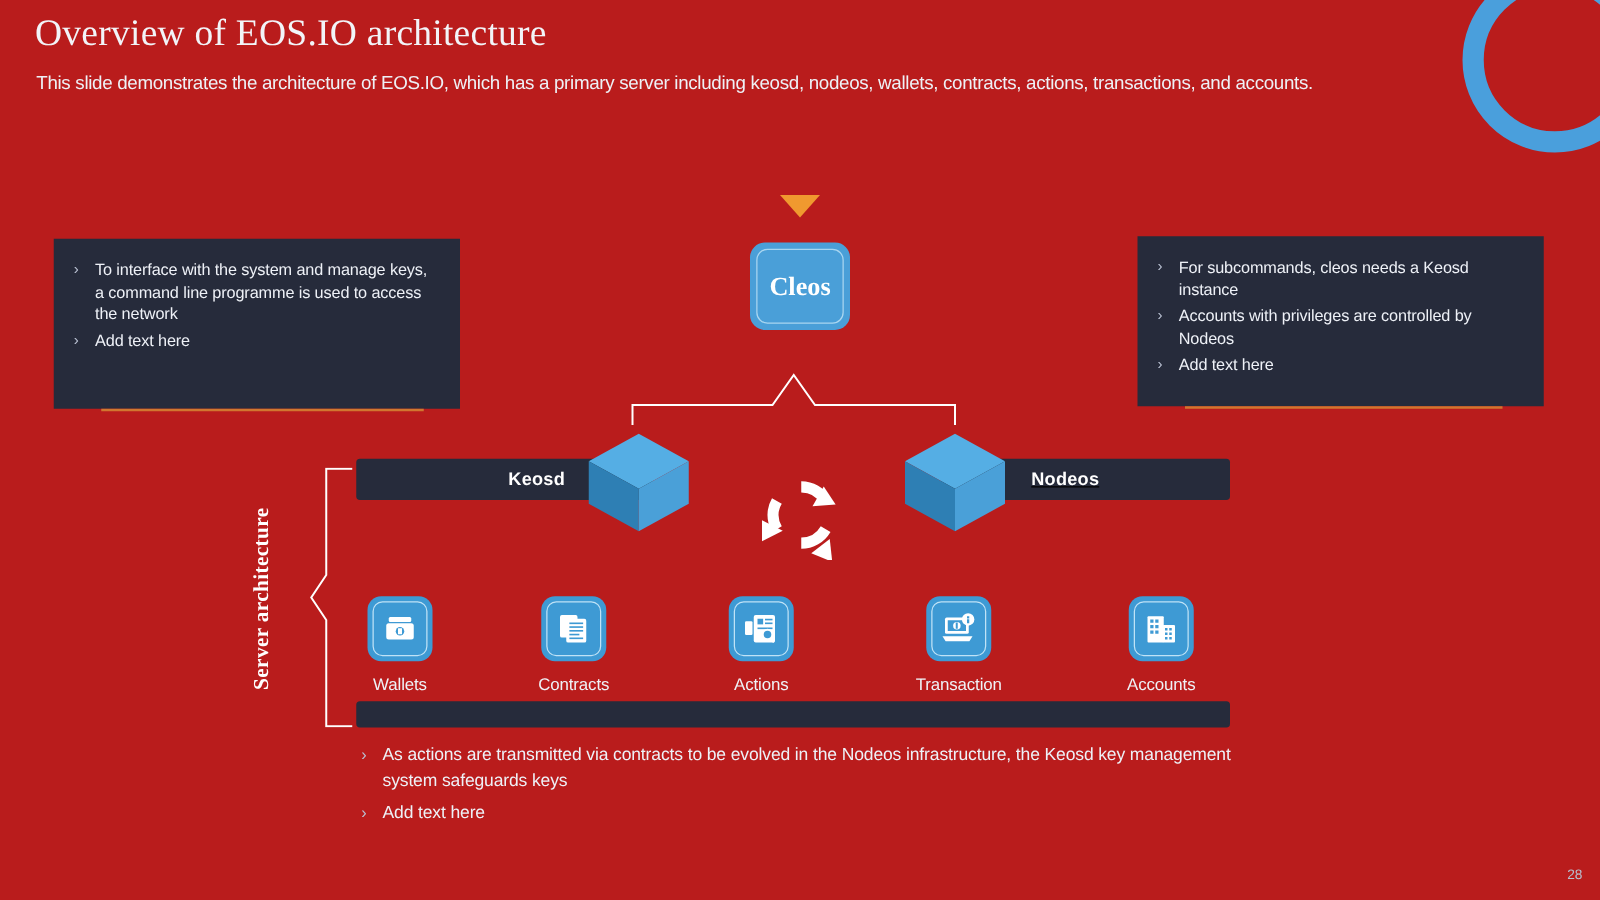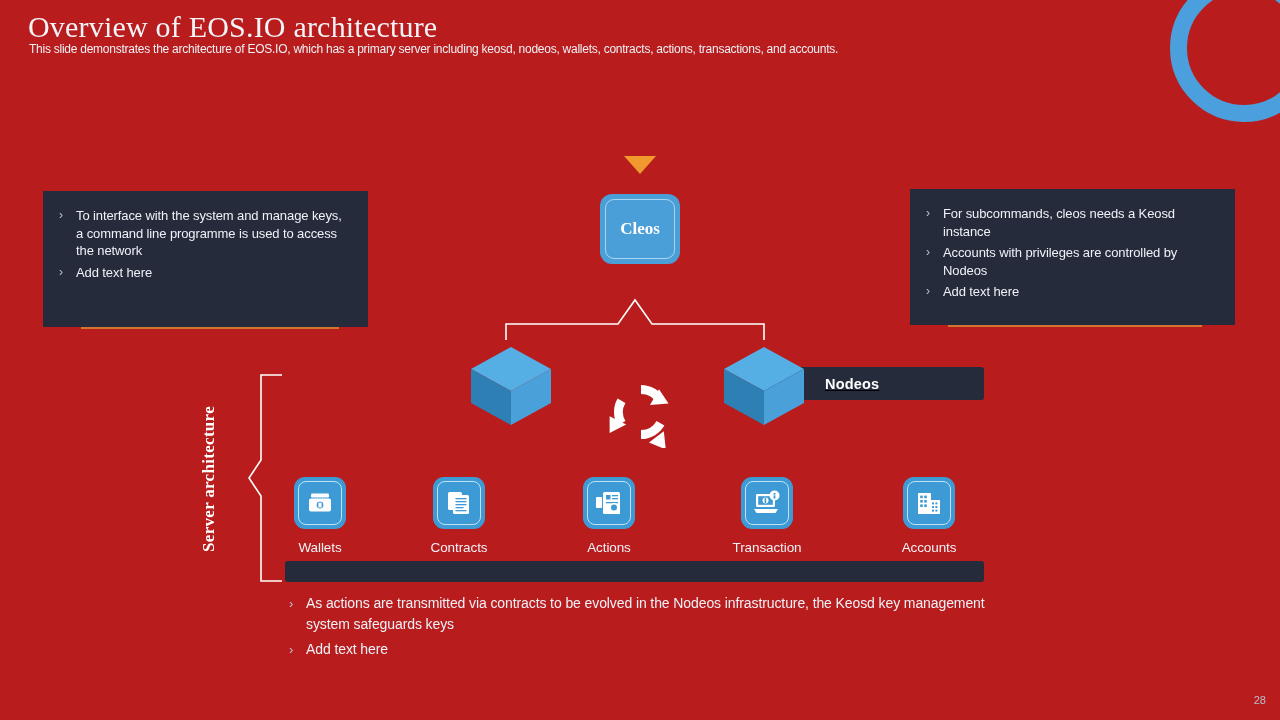--- a/index.html
+++ b/index.html
@@ -31,22 +31,22 @@
     position: absolute;
     left: 28px; top: 10px;
     font-family: "Liberation Serif", serif;
     font-size: 30px;
     color: #f2f4f8;
     letter-spacing: 0.2px;
     white-space: nowrap;
   }
   .subtitle {
     position: absolute;
-    left: 29px; top: 42px;
-    font-size: 12px;
+    left: 29px; top: 58px;
+    font-size: 15px;
     color: #eef1f6;
     letter-spacing: -0.25px;
     white-space: nowrap;
   }
 
   
   .client-wrap {
     position: absolute;
     left: 558px; top: 120px;
     width: 164px; height: 54px;
@@ -82,21 +82,21 @@
     z-index: 4;
   }
   .cleos-inner {
     position: absolute;
     left: 5px; top: 5px; right: 5px; bottom: 5px;
     border: 1.5px solid #a9d6f0;
     border-radius: 9px;
     display: flex; align-items: center; justify-content: center;
     font-family: "Liberation Serif", serif;
     font-weight: bold;
-    font-size: 17px;
+    font-size: 21px;
     color: #ffffff;
   }
 
   
   .infobox {
     position: absolute;
     background: #262b3b;
     padding: 16px 20px 14px 16px;
     z-index: 3;
   }
@@ -308,20 +308,23 @@
     </div>
     <div class="underline"></div>
   </div>
 
   <div class="connector">
     <svg width="270" height="44" viewBox="0 0 270 44">
       <path d="M6 44 L6 28 L118 28 L135 4 L152 28 L264 28 L264 44" fill="none" stroke="#ffffff" stroke-width="1.6"></path>
     </svg>
   </div>
 
+  <div class="nodebar keosd">
+    <span>Keosd</span>
+  </div>
   <div class="cube keosd">
     <svg width="92" height="92" viewBox="0 0 92 92">
       <polygon points="46,8 86,30 46,52 6,30" fill="#55aee4"></polygon>
       <polygon points="6,30 46,52 46,86 6,64" fill="#2e7fb4"></polygon>
       <polygon points="46,52 86,30 86,64 46,86" fill="#4aa0d8"></polygon>
     </svg>
   </div>
 
   <div class="nodebar nodeos">
     <span>Nodeos</span>

